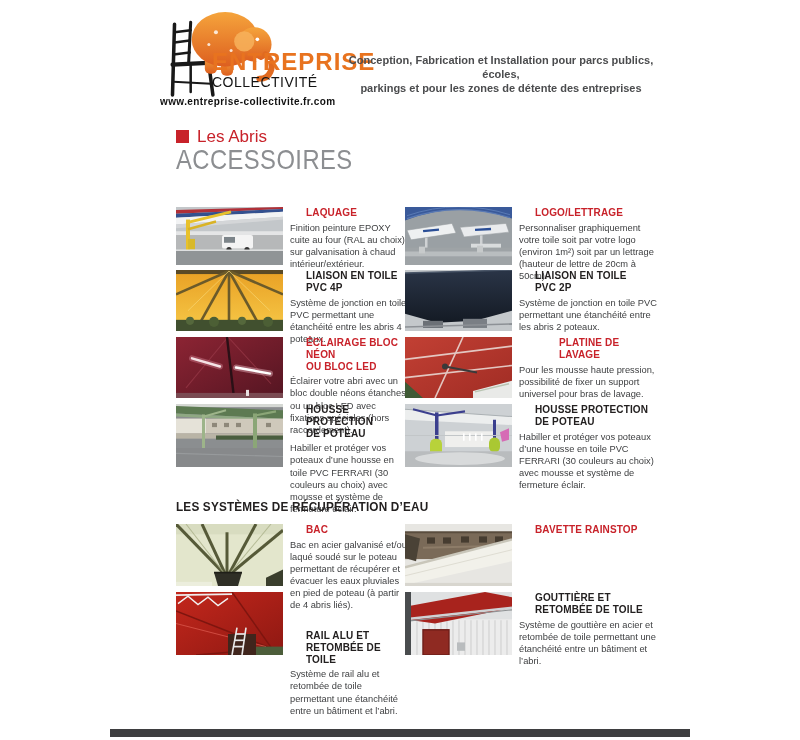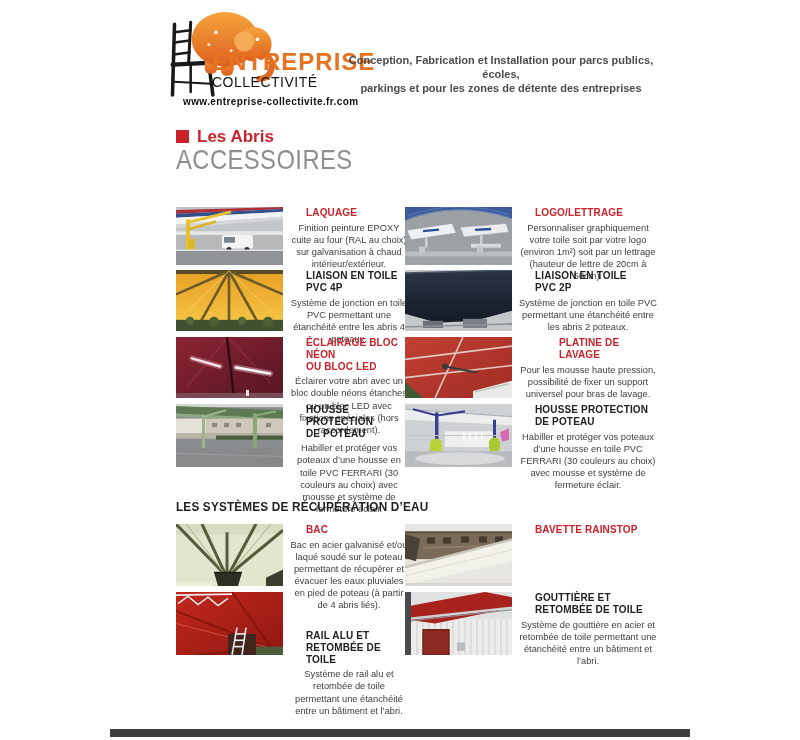--- a/index.html
+++ b/index.html
@@ -5,41 +5,41 @@
   html,body{margin:0;padding:0;background:#ffffff;}
   .page{position:relative;width:800px;height:740px;background:#fff;overflow:hidden;
         font-family:"Liberation Sans", sans-serif;color:#3f4042;}
 
   
   .logo-svg{position:absolute;left:158px;top:4px;width:126px;height:96px;}
   .brand{position:absolute;left:212px;top:50px;line-height:1;}
   .brand .l1{display:block;font-weight:bold;font-size:24px;letter-spacing:1px;color:#e8731f;}
   .brand .l2{display:block;font-weight:normal;font-size:14px;letter-spacing:.5px;color:#141414;margin-top:1px;}
   .website{position:absolute;left:160px;top:96px;font-size:10px;font-weight:bold;color:#111;
-           letter-spacing:.4px;text-decoration:none;margin-left:23px;}
+           letter-spacing:.4px;text-decoration:none;}
   .tagline{position:absolute;left:345px;top:8px;width:312px;text-align:center;
            font-size:11px;font-weight:bold;color:#4b4c4e;line-height:1.25;margin-top:46px;}
 
   
   .bullet{position:absolute;left:176px;top:130px;width:13px;height:13px;background:#c8222a;}
-  .kicker{position:absolute;left:197px;top:127px;font-size:17px;font-weight:bold;color:#c8222a;}
+  .kicker{position:absolute;left:197px;top:127px;font-size:17px;font-weight:normal;color:#c8222a;}
   .big-title{position:absolute;left:176px;top:144px;font-size:28px;font-weight:500;color:#8c8e91;
              letter-spacing:.5px;transform:scaleX(.85);transform-origin:left top;}
 
   .water-heading{position:absolute;left:176px;top:500px;font-size:12.5px;font-weight:bold;color:#232020;
                  letter-spacing:.2px;transform:scaleX(.94);transform-origin:left top;}
 
   
   .card{position:absolute;display:flex;gap:7px;align-items:flex-start;}
   .thumb{flex:0 0 107px;width:107px;overflow:hidden;}
   .thumb svg{display:block;width:107px;}
   .info{flex:1;min-width:0;}
   .info h3{margin:0 0 3px 0;font-size:10px;font-weight:bold;line-height:1.18;
            letter-spacing:.15px;white-space:pre-line;color:#232020;padding-left:16px;}
-  .info p{margin:0;font-size:9.3px;line-height:1.3;color:#3f4042;text-align:center;}
+  .info p{margin:0;font-size:9.3px;line-height:1.3;color:#3f4042;}
 
   .footer-bar{position:absolute;left:110px;top:729px;width:580px;height:8px;background:#3e3e40;}
 </style>
 </head>
 <body>
 
 <div class="page">
 
   <svg class="logo-svg" viewBox="0 0 120 95" aria-hidden="true">
     <defs>

